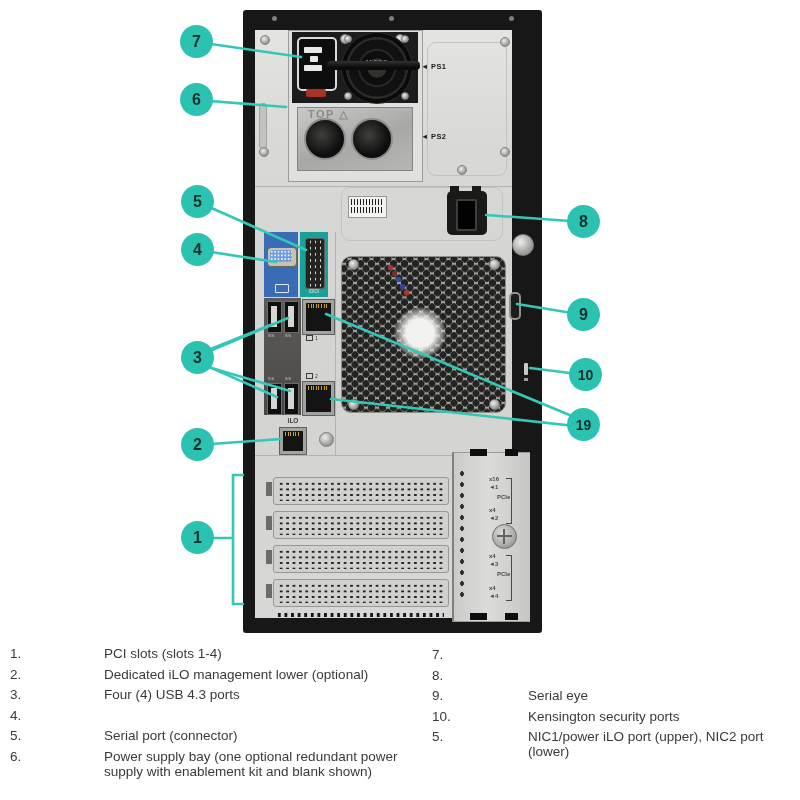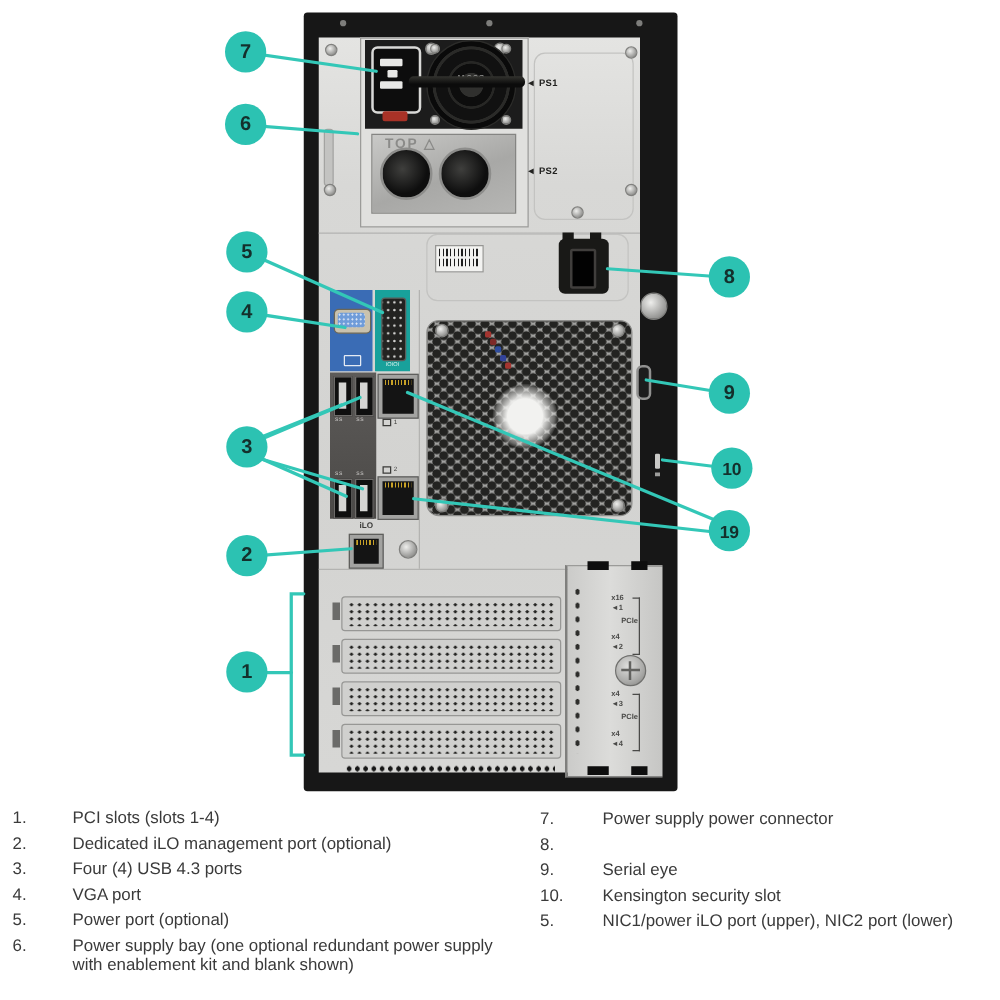--- a/index.html
+++ b/index.html
@@ -115,21 +115,21 @@
     font-weight:bold;font-size:16px;display:flex;align-items:center;justify-content:center;z-index:30;}
   .callout.small{font-size:14px;}
 
   
   .legend{font-size:13.5px;color:#3a3a3a;z-index:10;}
   .legend-left{left:10px;top:647px;width:398px;}
   .legend-right{left:432px;top:648px;width:362px;}
   .lrow{display:flex;margin-bottom:6px;line-height:14.6px;}
   .legend-left .lnum{width:48px;flex:none;}
   .legend-right .lnum{width:50px;flex:none;}
-  .ltext{flex:1;}
+  .ltext{flex:1;margin-left:46px;}
 </style>
 </head>
 <body>
 
 <div class="stage">
 
   <div class="abs chassis-frame"></div>
   <div class="abs chassis-panel"></div>
   <div class="abs topbar-screw" style="left:272px;top:16px;"></div>
   <div class="abs topbar-screw" style="left:389px;top:16px;"></div>
@@ -303,54 +303,52 @@
   <div class="abs callout small" style="left:569px;top:358px;">10</div>
   <div class="abs callout small" style="left:567px;top:408px;">19</div>
 
   <div class="abs legend legend-left">
     <div class="lrow">
         <span class="lnum">1.</span>
         <span class="ltext">PCI slots (slots 1-4)</span>
       </div>
     <div class="lrow">
         <span class="lnum">2.</span>
-        <span class="ltext">Dedicated iLO management port (optional)</span>
+        <span class="ltext">Dedicated iLO management lower (optional)</span>
       </div>
     <div class="lrow">
         <span class="lnum">3.</span>
         <span class="ltext">Four (4) USB 4.3 ports</span>
       </div>
     <div class="lrow">
         <span class="lnum">4.</span>
-        <span class="ltext">VGA port</span>
       </div>
     <div class="lrow">
         <span class="lnum">5.</span>
-        <span class="ltext">Power port (optional)</span>
+        <span class="ltext">Serial port (connector)</span>
       </div>
     <div class="lrow">
         <span class="lnum">6.</span>
         <span class="ltext">Power supply bay (one optional redundant power supply with enablement kit and blank shown)</span>
       </div>
   </div>
   <div class="abs legend legend-right">
     <div class="lrow">
         <span class="lnum">7.</span>
-        <span class="ltext">Power supply power connector</span>
       </div>
     <div class="lrow">
         <span class="lnum">8.</span>
       </div>
     <div class="lrow">
         <span class="lnum">9.</span>
         <span class="ltext">Serial eye</span>
       </div>
     <div class="lrow">
         <span class="lnum">10.</span>
-        <span class="ltext">Kensington security slot</span>
+        <span class="ltext">Kensington security ports</span>
       </div>
     <div class="lrow">
         <span class="lnum">5.</span>
         <span class="ltext">NIC1/power iLO port (upper), NIC2 port (lower)</span>
       </div>
   </div>
 
 </div>
 
 </body></html>

